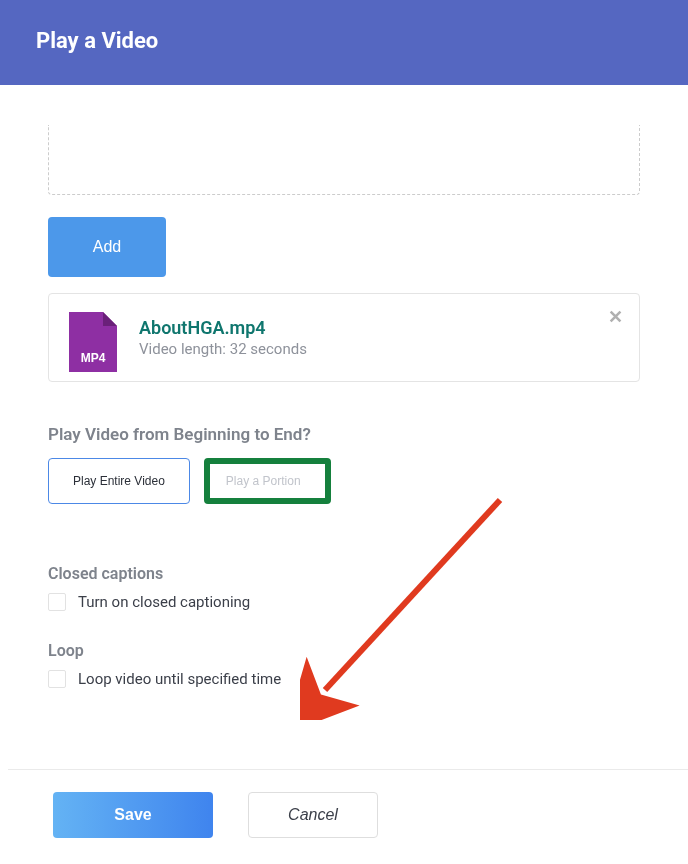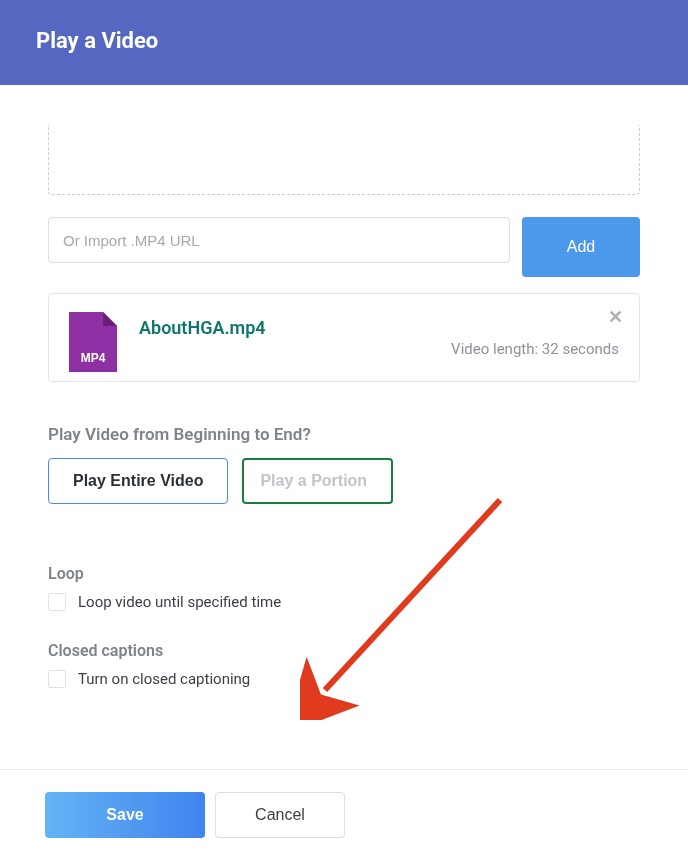--- a/index.html
+++ b/index.html
@@ -75,21 +75,20 @@
     .file-info { flex: 1; }
     .file-name {
       font-size: 18px;
       font-weight: 600;
       color: #0f766e;
     }
     .file-meta {
       font-size: 15px;
       color: #8e929b;
       margin-top: 2px;
-      text-align: right;
     }
     .file-close {
       position: absolute;
       top: 14px;
       right: 16px;
       color: #b0b0b0;
       font-size: 18px;
       font-weight: 700;
       cursor: pointer;
       line-height: 1;
@@ -102,31 +101,31 @@
     }
     .toggle-row {
       margin-top: 14px;
       display: flex;
       gap: 14px;
     }
     .toggle-btn {
       height: 46px;
       padding: 0 24px;
       border-radius: 4px;
-      font-size: 16px;
-      font-weight: 700;
+      font-size: 12px;
+      font-weight: 400;
       cursor: pointer;
       background: #fff;
     }
     .toggle-btn.active {
       border: 1.5px solid #4c88e6;
       color: #2b2f38;
     }
     .toggle-btn.inactive {
-      border: 2px solid #15803d;
+      border: 6px solid #15803d;
       color: #c1c4cb;
       padding-left: 16px;
     }
     .sub-section {
       margin-top: 60px;
     }
     .sub-section + .sub-section {
       margin-top: 30px;
     }
     .sub-label {
@@ -148,26 +147,26 @@
       background: #fff;
       cursor: pointer;
     }
     .checkbox-label {
       font-size: 15px;
       color: #3b3f49;
     }
     .footer {
       position: absolute;
       bottom: 0;
-      left: 0;
+      left: 8px;
       right: 0;
       border-top: 1px solid #eaeaea;
       padding: 22px 48px 26px 45px;
       display: flex;
-      gap: 10px;
+      gap: 35px;
     }
     .save-button {
       width: 160px;
       height: 46px;
       background: linear-gradient(90deg, #64b3f4 0%, #3f84ee 100%);
       color: #fff;
       border: none;
       border-radius: 4px;
       font-size: 16px;
       font-weight: 600;
@@ -175,39 +174,39 @@
     }
     .cancel-button {
       width: 130px;
       height: 46px;
       background: #fff;
       border: 1px solid #dedede;
       border-radius: 4px;
       font-size: 16px;
       color: #3b3f49;
       cursor: pointer;
+      font-style: italic;
     }
     .arrow-annotation {
       position: absolute;
       pointer-events: none;
     }
   </style>
 </head>
 <body>
 
 <div class="header">
   <div class="header-title">Play a Video</div>
 </div>
 
 <div class="content">
 
   <div class="dropzone"></div>
 
   <div class="url-row">
-    <input class="url-input" type="text" placeholder="Or Import .MP4 URL" style="">
     <button class="add-button">Add</button>
   </div>
 
   <div class="file-card">
     <div class="file-icon">
       <svg width="48" height="60" viewBox="0 0 48 60">
         <path d="M0 0 H34 L48 14 V60 H0 Z" fill="#8e2fa3"></path>
         <path d="M34 0 L48 14 H34 Z" fill="#6a2079"></path>
         <text x="24" y="50" text-anchor="middle" fill="#fff" font-family="Arial" font-size="12" font-weight="700">MP4</text>
       </svg>
@@ -219,32 +218,32 @@
     <div class="file-close">✕</div>
   </div>
 
   <div class="section-label">Play Video from Beginning to End?</div>
   <div class="toggle-row">
     <button class="toggle-btn active">Play Entire Video</button>
     <button class="toggle-btn inactive">Play a Portion</button>
   </div>
 
   <div class="sub-section">
+    <div class="sub-label">Closed captions</div>
+    <div class="checkbox-row">
+      <div class="checkbox"></div>
+      <div class="checkbox-label">Turn on closed captioning</div>
+    </div>
+  </div>
+
+  <div class="sub-section">
     <div class="sub-label">Loop</div>
     <div class="checkbox-row">
       <div class="checkbox"></div>
       <div class="checkbox-label">Loop video until specified time</div>
-    </div>
-  </div>
-
-  <div class="sub-section">
-    <div class="sub-label">Closed captions</div>
-    <div class="checkbox-row">
-      <div class="checkbox"></div>
-      <div class="checkbox-label">Turn on closed captioning</div>
     </div>
   </div>
 
 </div>
 
 <svg class="arrow-annotation" style="left:300px; top:490px;" width="210" height="230">
   <defs>
     <marker id="arrowhead" markerWidth="12" markerHeight="12" refX="2" refY="6" orient="auto">
       <path d="M0,0 L12,6 L0,12 L3,6 Z" fill="#e03a1f"></path>
     </marker>

